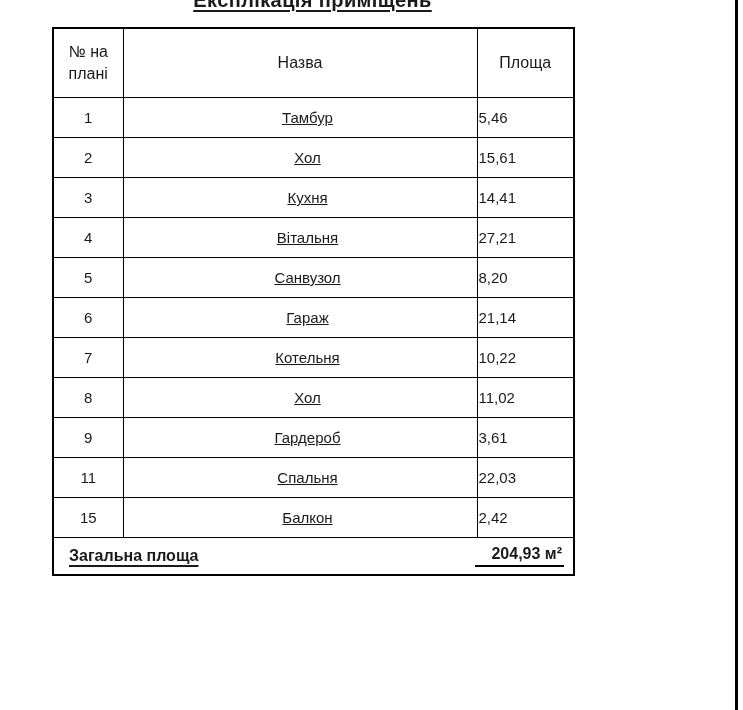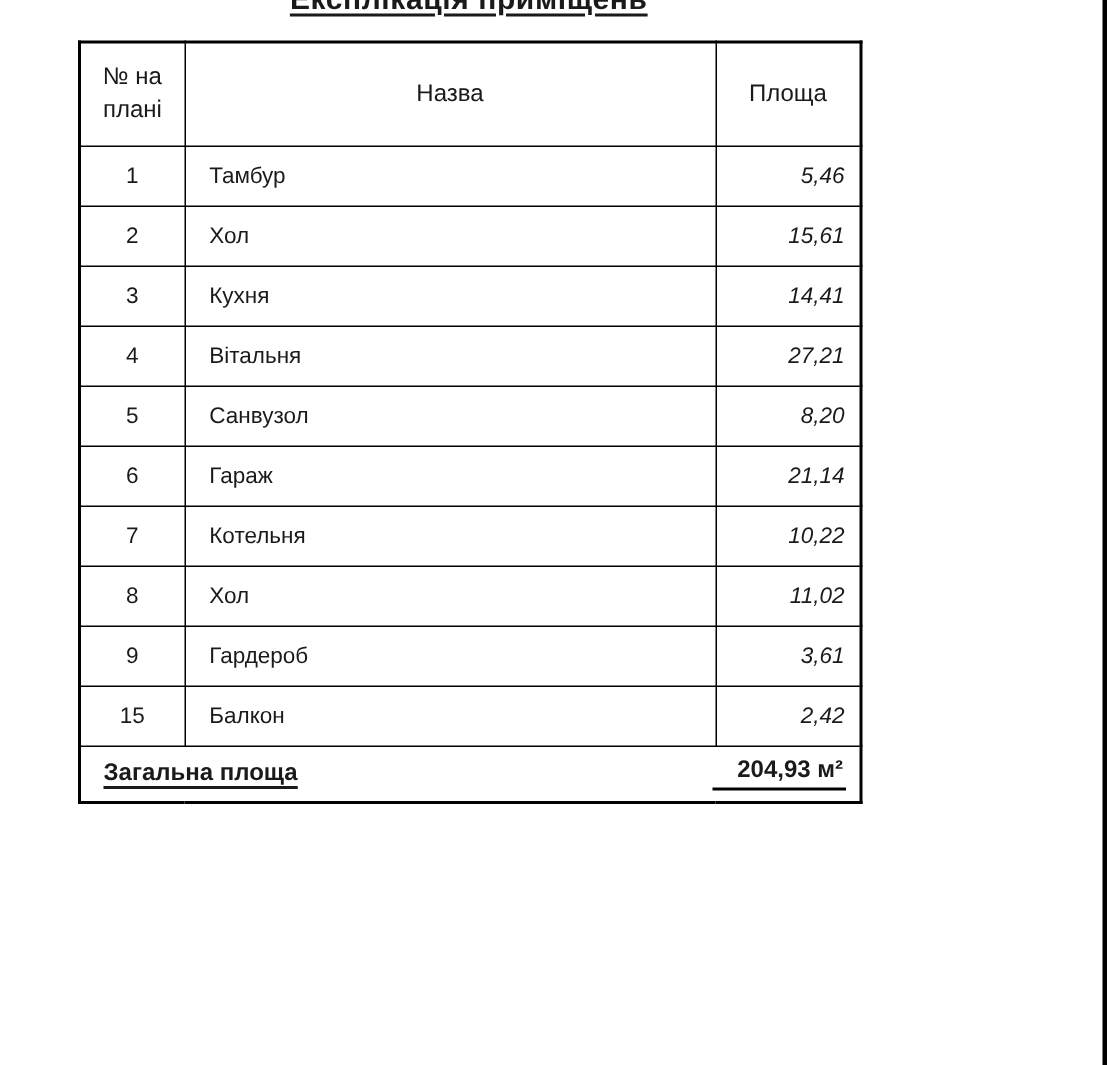--- a/index.html
+++ b/index.html
@@ -55,22 +55,22 @@
     vertical-align: middle;
     line-height: 1.35;
     padding: 0 4px;
   }
   .explication tbody td {
     height: 37px;
     font-size: 15px;
     vertical-align: middle;
   }
   td.num  { text-align: center; }
-  td.name { text-align: left; padding-left: 16px; }
-  td.area { text-align: right; padding-right: 10px; font-style: italic; }
+  td.name { text-align: center; padding-left: 16px; text-decoration: underline; }
+  td.area { text-align: left; padding-right: 10px; }
   .explication tfoot td {
     height: 34px;
     vertical-align: middle;
   }
   .total-wrap {
     display: flex;
     justify-content: space-between;
     align-items: center;
     padding: 0 8px 0 14px;
   }
@@ -156,20 +156,25 @@
           <td class="num">8</td>
           <td class="name">Хол</td>
           <td class="area">11,02</td>
         </tr>
         <tr>
           <td class="num">9</td>
           <td class="name">Гардероб</td>
           <td class="area">3,61</td>
         </tr>
         <tr>
+          <td class="num">11</td>
+          <td class="name">Спальня</td>
+          <td class="area">22,03</td>
+        </tr>
+        <tr>
           <td class="num">15</td>
           <td class="name">Балкон</td>
           <td class="area">2,42</td>
         </tr>
       </tbody>
     <tfoot>
       <tr>
         <td colspan="3">
           <div class="total-wrap">
             <span class="total-label">Загальна площа</span>

